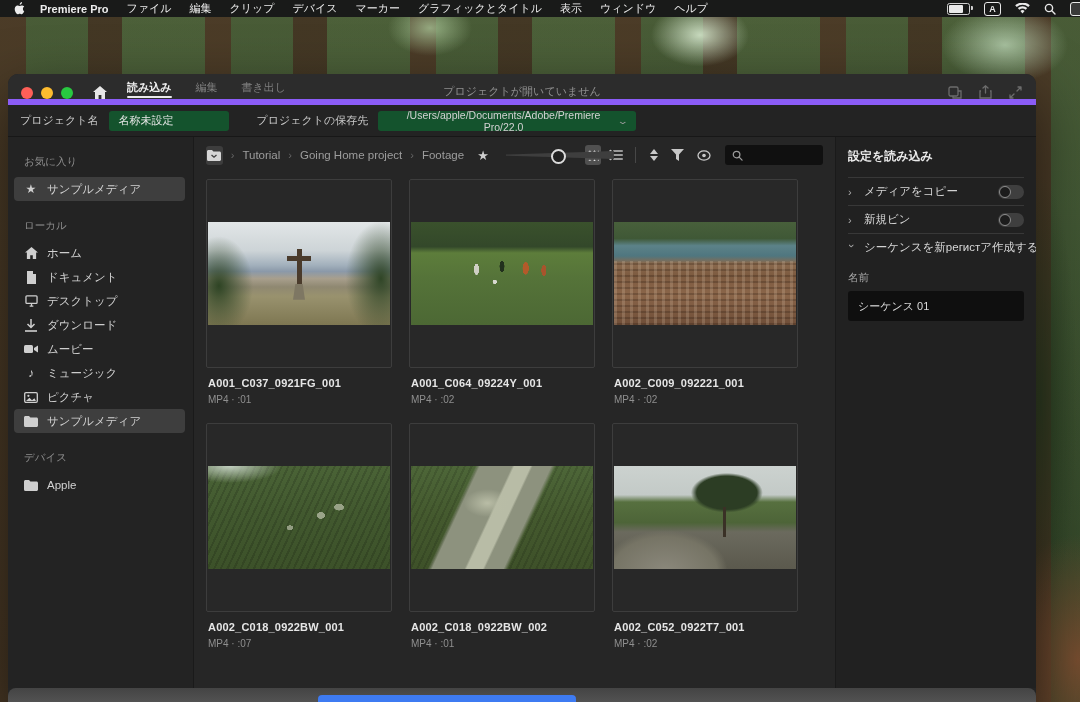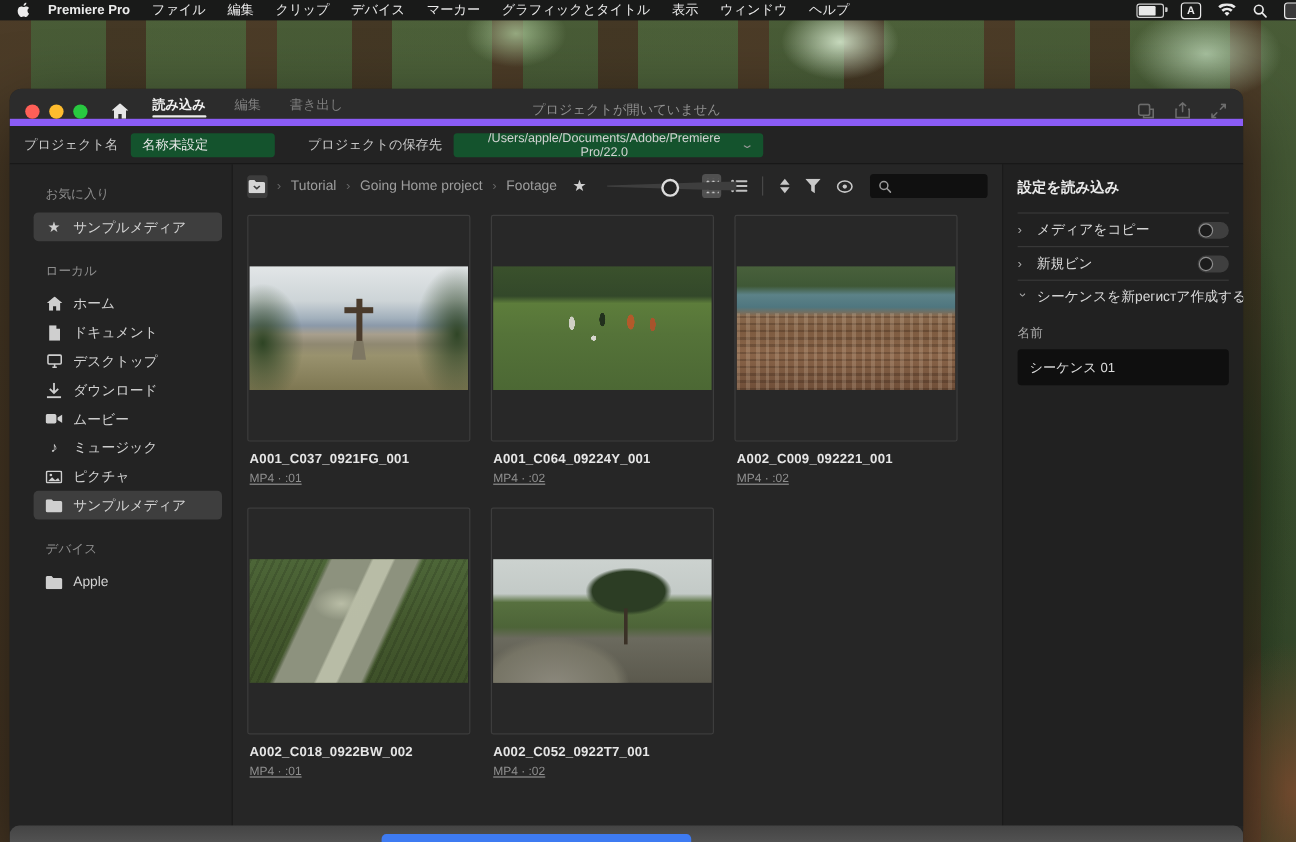--- a/index.html
+++ b/index.html
@@ -45,21 +45,21 @@
   .project-row{height:31px;background:#232323;border-bottom:1px solid #171717;display:flex;align-items:center;
     padding:0 12px;font-size:11px;color:#c9c9c9;flex:none;}
   .proj-field{background:#14532d;border-radius:3px;height:20px;display:flex;align-items:center;
     padding:0 10px;color:#e8e8e8;margin-left:10px;text-align:center;}
   .proj-name-field{width:100px;}
   .loc-label{margin-left:28px;}
   .loc-select{width:238px;justify-content:space-between;font-size:10.5px;color:#d2d2d2;}
   .chev-down{color:#9a9a9a;font-size:9px;transform:scaleX(1.6);}
   
   .content{flex:1;display:flex;min-height:0;}
-  .sidebar{width:186px;flex:none;background:#232323;border-right:1px solid #1a1a1a;padding:18px 8px 0 20px;box-sizing:border-box;}
+  .sidebar{width:186px;flex:none;background:#232323;border-right:1px solid #1a1a1a;padding:18px 8px 0 6px;box-sizing:border-box;}
   .side-title{color:#8d8d8d;font-size:10.5px;margin:0 0 8px 10px;}
   .side-gap{height:18px;}
   .side-row{height:24px;display:flex;align-items:center;gap:9px;padding:0 10px;border-radius:4px;
     color:#d2d2d2;font-size:11.5px;white-space:nowrap;}
   .side-row.selected{background:#3e3e3e;}
   .side-ic{width:14px;display:flex;justify-content:center;flex:none;color:#cfcfcf;font-size:12px;}
   
   .main{flex:1;background:#262626;min-width:0;display:flex;flex-direction:column;}
   .browser-toolbar{height:36px;display:flex;align-items:center;gap:7px;padding:0 12px;flex:none;}
   .root-btn{width:25px;height:19px;background:#3d3d3d;border-radius:3px;display:flex;align-items:center;justify-content:center;}
@@ -79,21 +79,21 @@
   .tri.down{border-top:5px solid #c8c8c8;}
   .search-box{width:126px;height:20px;background:#101010;border-radius:3px;display:flex;align-items:center;
     gap:5px;padding:0 7px;margin-left:4px;}
   .search-text{color:#ddd;font-size:11px;flex:1;}
   
   .clip-grid{display:grid;grid-template-columns:repeat(3,186px);column-gap:17px;row-gap:18px;padding:6px 0 0 12px;}
   .card{width:184px;height:187px;background:#282828;border:1px solid #3d3d3d;border-radius:2px;
     display:flex;align-items:center;justify-content:center;}
   .thumb{width:182px;height:103px;position:relative;overflow:hidden;}
   .clip-name{font-size:11px;font-weight:bold;color:#e6e6e6;margin:9px 0 0 2px;letter-spacing:.2px;}
-  .clip-meta{font-size:10px;color:#8f8f8f;margin:5px 0 0 2px;text-decoration:underline;}
+  .clip-meta{font-size:10px;color:#8f8f8f;margin:5px 0 0 2px;}
   
   .t1{background:
       radial-gradient(ellipse 55px 80px at 6% 62%, #2e4424 0%, rgba(46,68,36,0) 62%),
       radial-gradient(ellipse 55px 90px at 95% 55%, #2f4526 0%, rgba(47,69,38,0) 64%),
       linear-gradient(180deg,#e2e6e7 0%,#cdd4d7 28%,#a2b0bc 42%,#8b99a9 48%,#a89f8d 55%,#8f8871 63%,#99926e 72%,#7e7752 100%);}
   .t1 .cross-v{position:absolute;left:50%;top:26%;width:5px;height:36px;margin-left:-2px;background:#4a3b2c;}
   .t1 .cross-h{position:absolute;left:50%;top:33%;width:24px;height:5px;margin-left:-12px;background:#4a3b2c;}
   .t1 .cross-base{position:absolute;left:50%;top:60%;width:12px;height:16px;margin-left:-6px;background:#7e7763;
     clip-path:polygon(20% 0,80% 0,100% 100%,0 100%);}
   .t2{background:
@@ -401,20 +401,27 @@
           </div>
           <div class="clip">
             <div class="card">
                 <div class="thumb t3"></div>
               </div>
             <div class="clip-name">A002_C009_092221_001</div>
             <div class="clip-meta">MP4 · :02</div>
           </div>
           <div class="clip">
             <div class="card">
+                <div class="thumb t4"></div>
+              </div>
+            <div class="clip-name">A002_C018_0922BW_001</div>
+            <div class="clip-meta">MP4 · :07</div>
+          </div>
+          <div class="clip">
+            <div class="card">
                 <div class="thumb t5"></div>
               </div>
             <div class="clip-name">A002_C018_0922BW_002</div>
             <div class="clip-meta">MP4 · :01</div>
           </div>
           <div class="clip">
             <div class="card">
               <div class="thumb t6">
                   <span class="trunk"></span>
                 </div>

